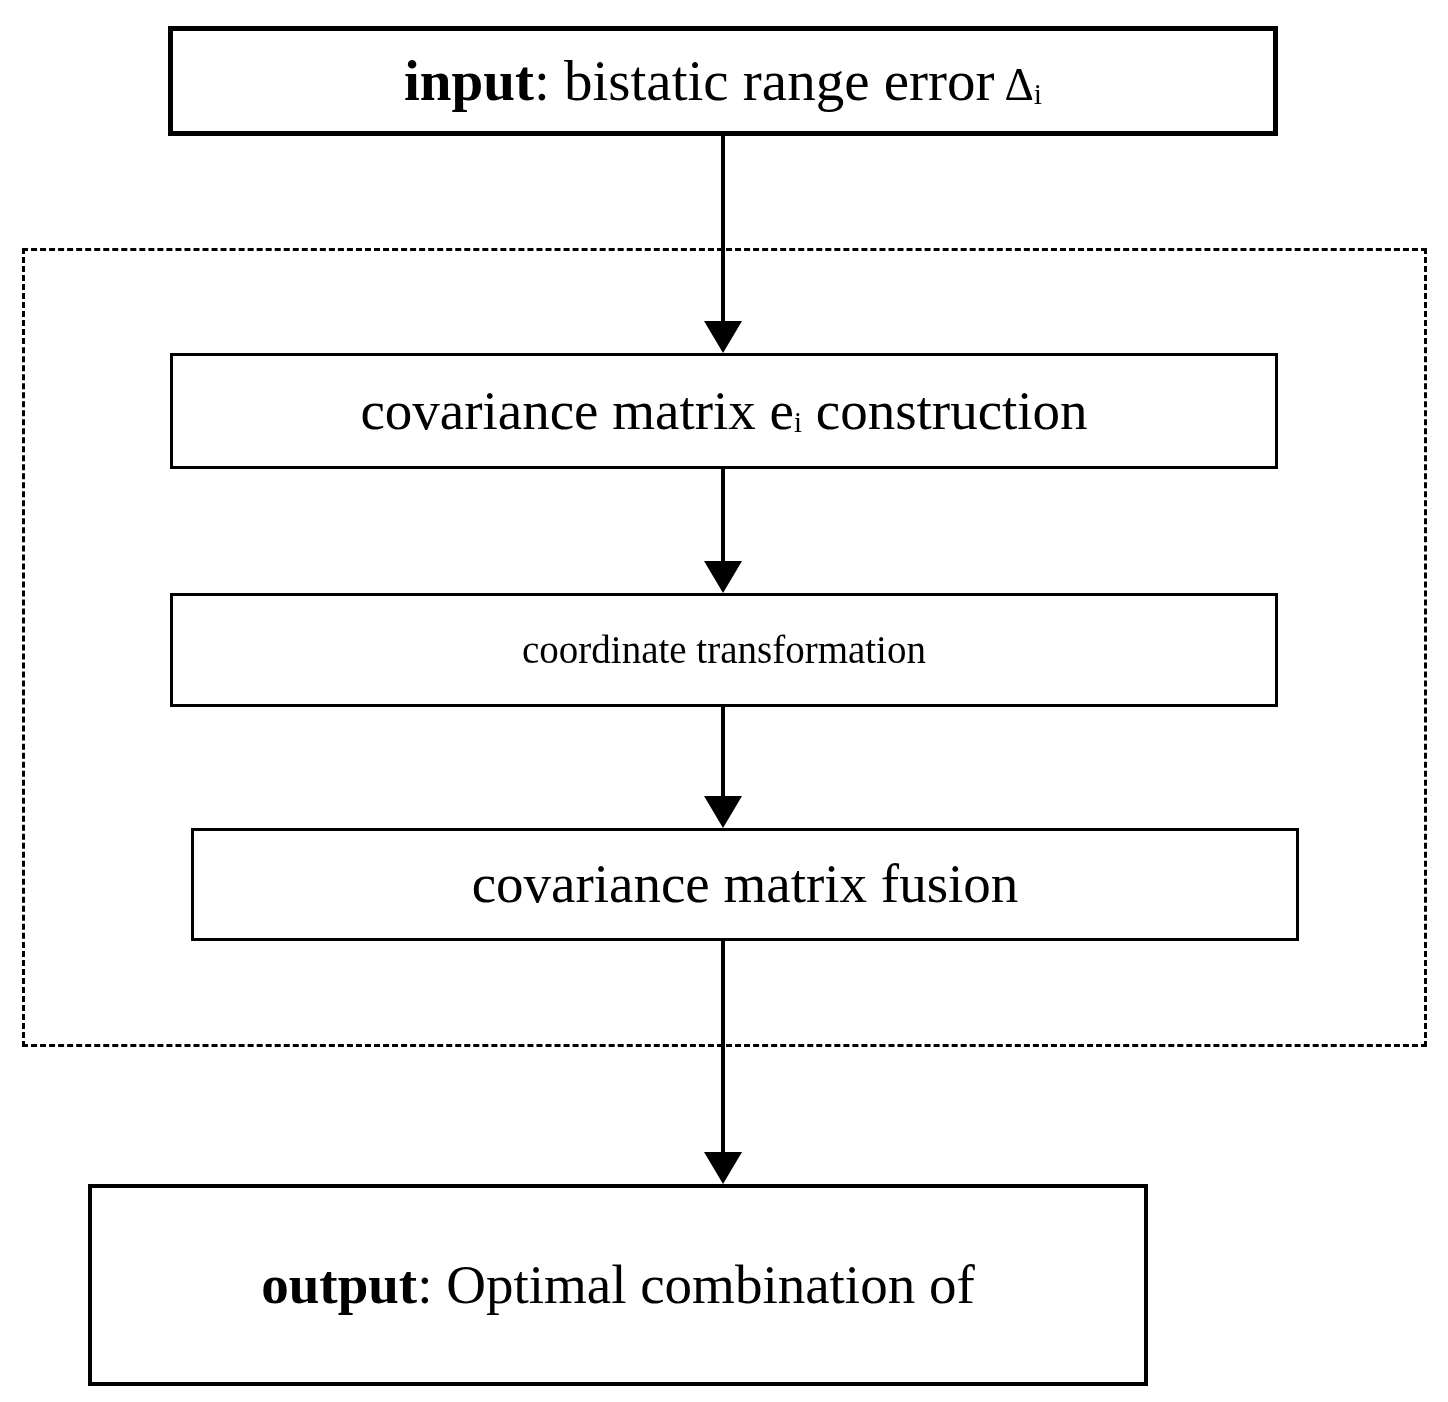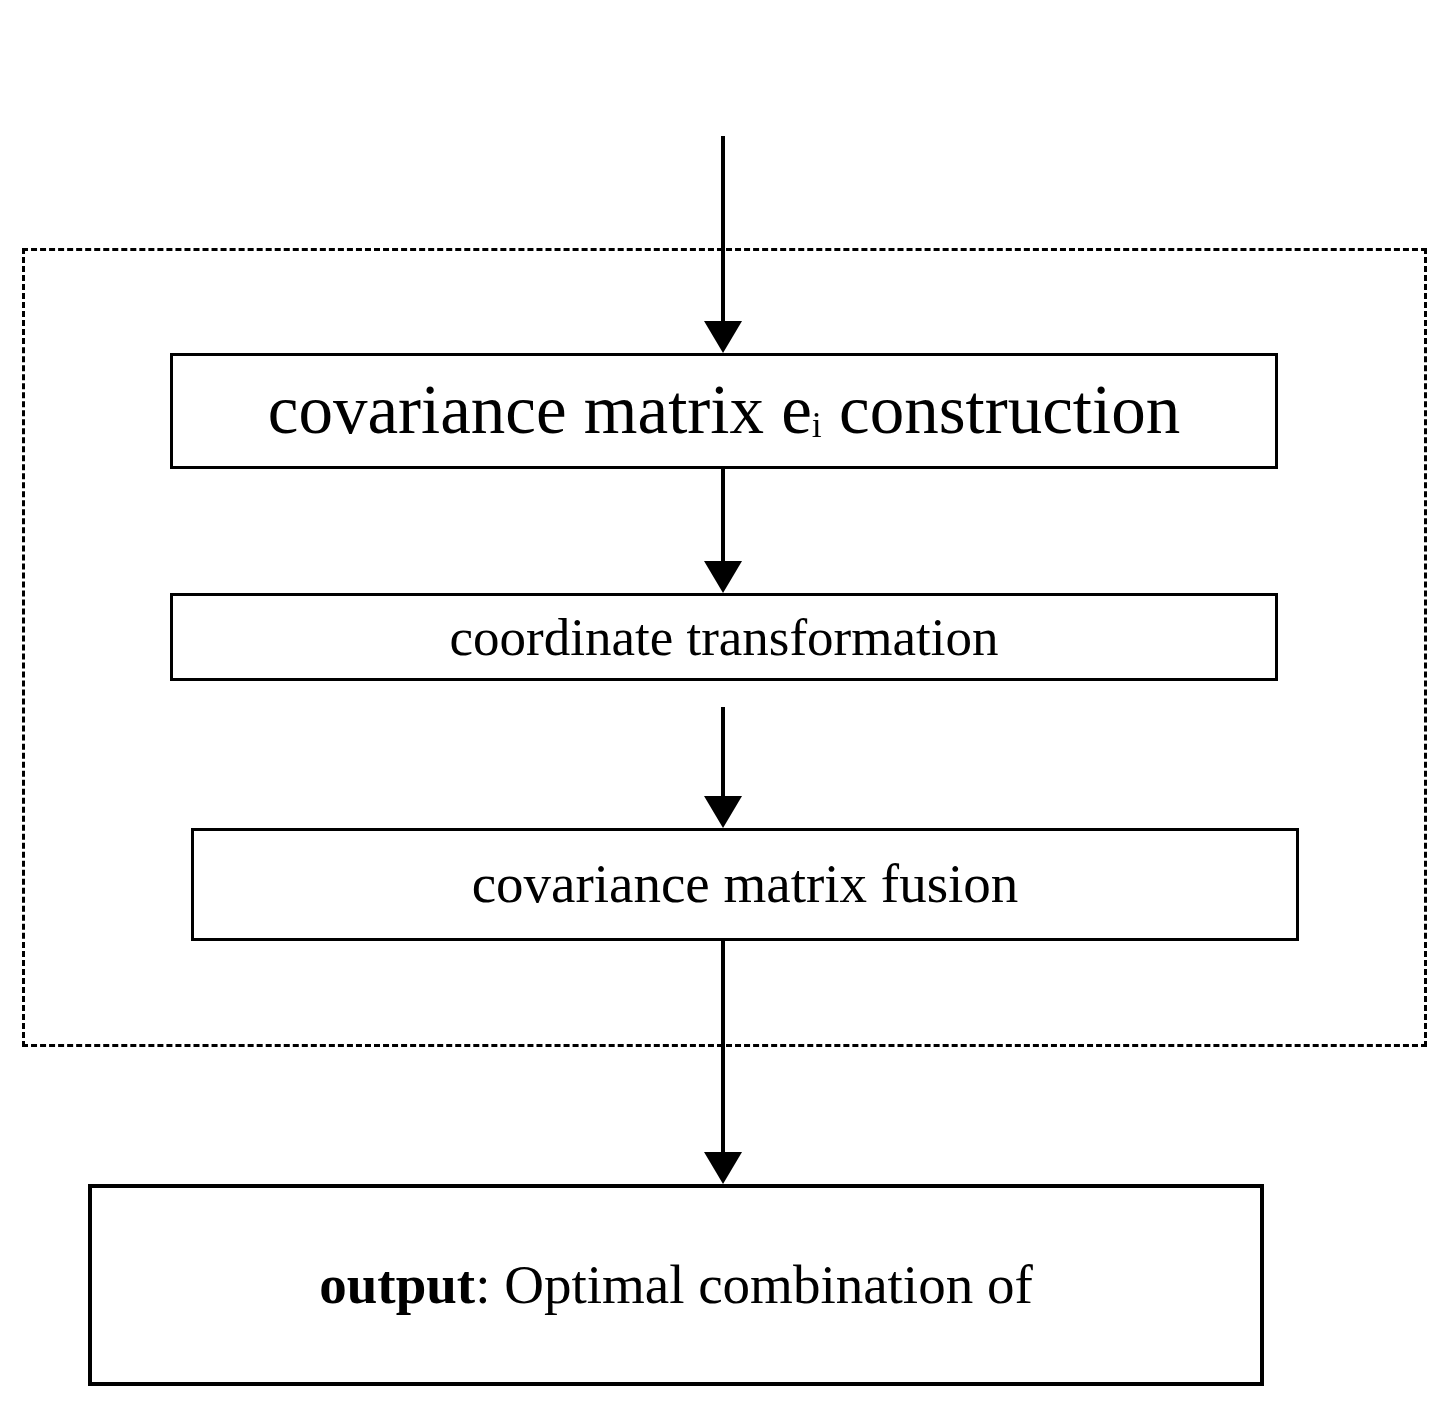--- a/index.html
+++ b/index.html
@@ -46,44 +46,44 @@
     height: 110px;
     border-width: 5px;
     font-size: 57px;
   }
 
   #node-cov-construct {
     left: 170px;
     top: 353px;
     width: 1108px;
     height: 116px;
-    font-size: 69px;
+    font-size: 55px;
   }
 
   #node-coord-transform {
     left: 170px;
     top: 593px;
     width: 1108px;
-    height: 88px;
-    font-size: 53px;
+    height: 114px;
+    font-size: 39px;
   }
 
   #node-cov-fusion {
     left: 170px;
     top: 828px;
     width: 1108px;
     height: 113px;
     font-size: 55px;
     margin-left: 21px;
   }
 
   #node-output {
     left: 88px;
     top: 1184px;
-    width: 1176px;
+    width: 1060px;
     height: 202px;
     border-width: 4px;
     font-size: 55px;
     line-height: 1.22;
   }
 
   .bold { font-weight: bold; }
 
   
   sub.sub {
@@ -144,20 +144,23 @@
   #arrow-coord-to-fusion .shaft { height: 89px; }
 
   #arrow-fusion-to-output { left: 703px; top: 941px; width: 40px; height: 243px; }
   #arrow-fusion-to-output .shaft { height: 211px; }
 </style>
 </head>
 <body>
 
 <div id="canvas">
 
+  <div class="node" id="node-input">
+    <span class="txt"><span class="bold">input</span><span>: </span><span>bistatic range error</span><span class="delta-sym">Δ</span><sub class="sub">i</sub></span>
+  </div>
 
   <div id="dashed-group"></div>
 
   <div class="node" id="node-cov-construct">
     <span class="txt"><span>covariance matrix </span><span>e</span><sub class="sub">i</sub><span> construction</span></span>
   </div>
 
   <div class="node" id="node-coord-transform">
     <span class="txt">coordinate transformation</span>
   </div>

